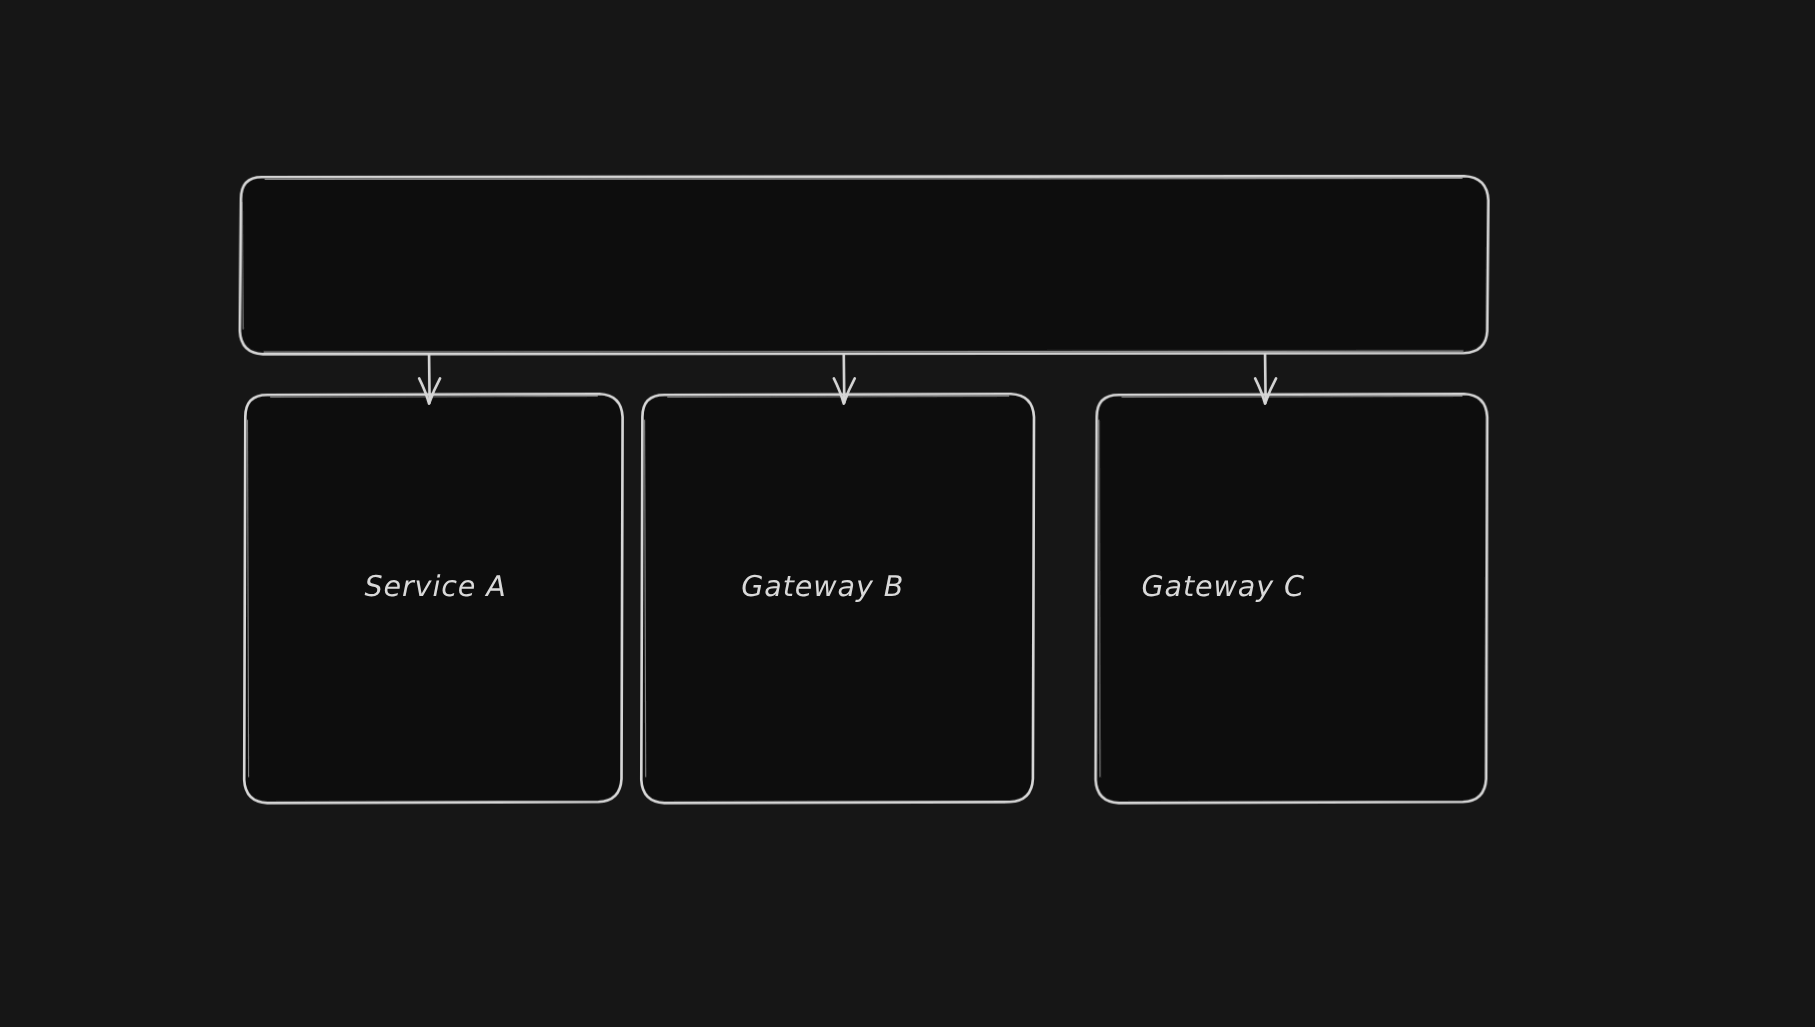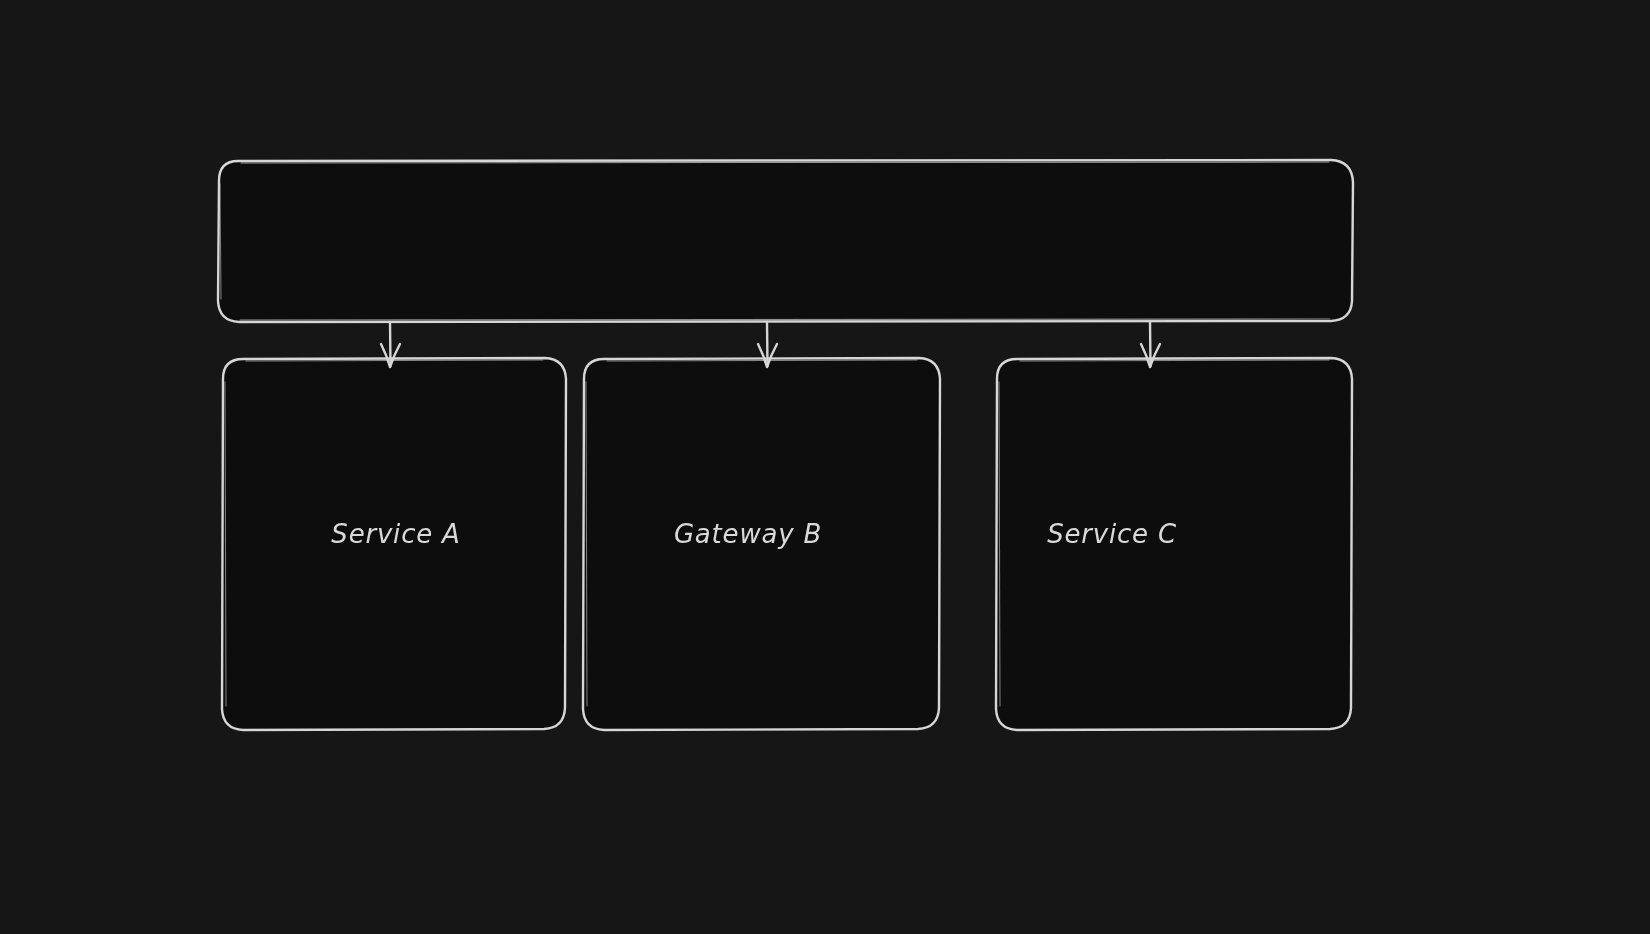--- a/index.html
+++ b/index.html
@@ -137,15 +137,15 @@
       </g>
 
     </g>
   </svg>
 
 
   <div class="node-label label-service" style="left:382px; top:534px;margin-left:14px;">Service A</div>
 
   <div class="node-label label-service" style="left:748px; top:534px;">Gateway B</div>
 
-  <div class="node-label label-service" style="left:1112px; top:534px;">Service C</div>
+  <div class="node-label label-service" style="left:1112px; top:534px;">Gateway C</div>
 
 </div>
 
 </body></html>

